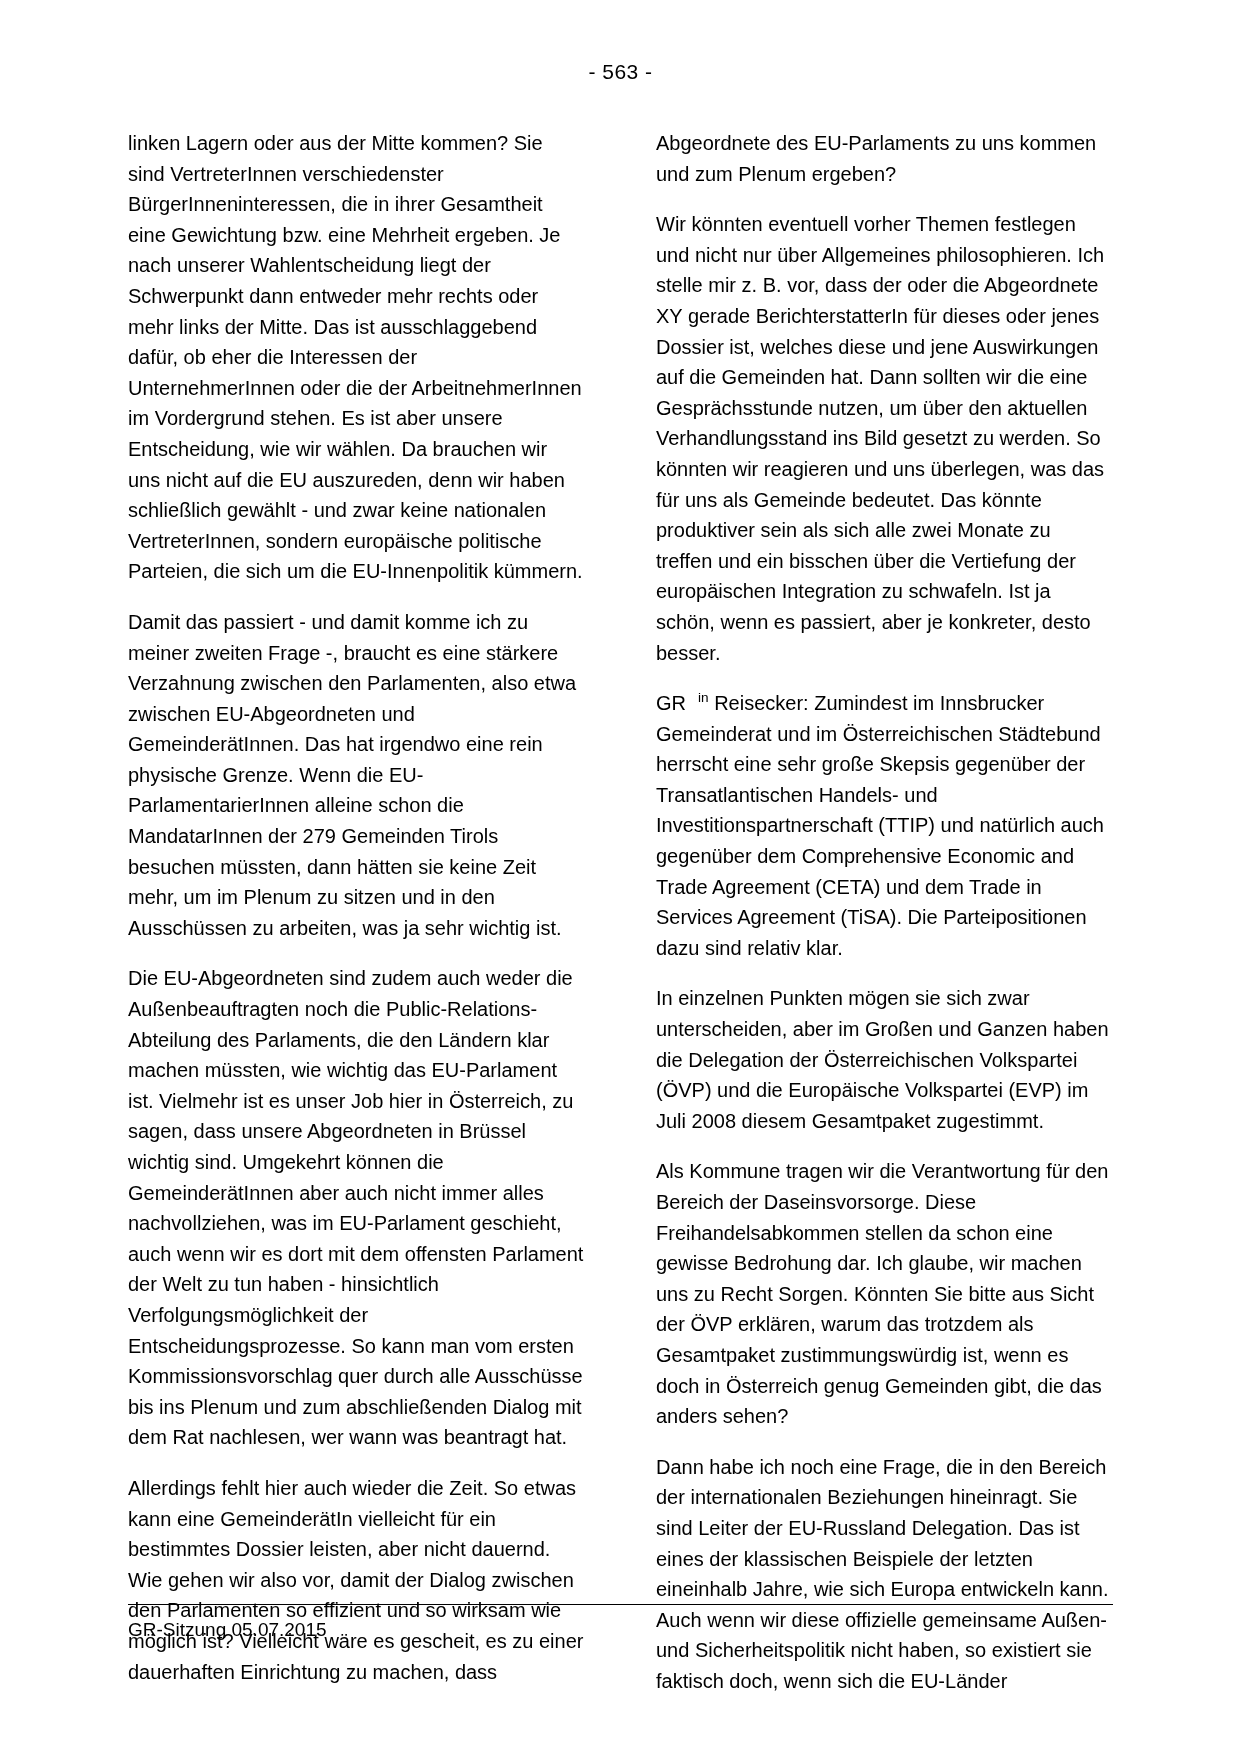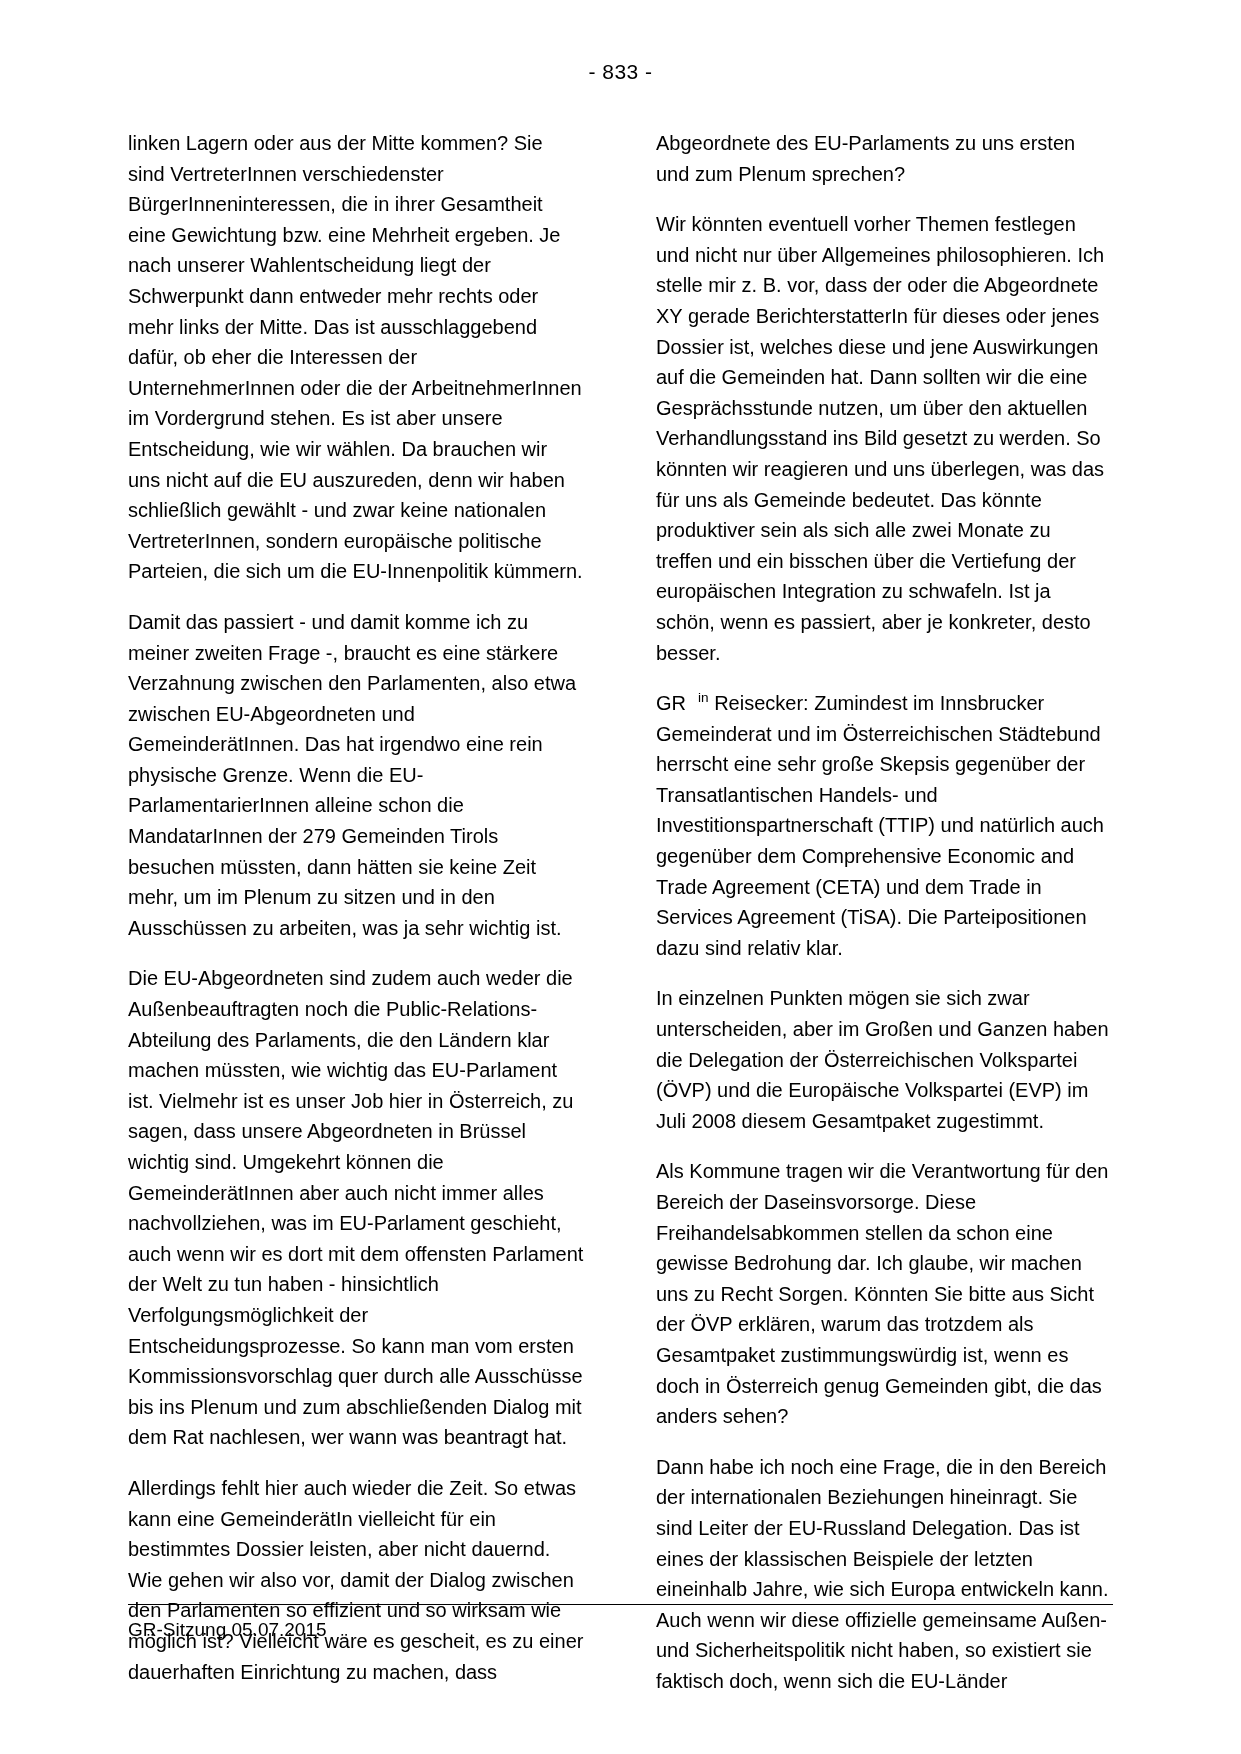--- a/index.html
+++ b/index.html
@@ -67,33 +67,33 @@
     top: 1617px;
     font-size: 19px;
     line-height: 26px;
   }
 </style>
 </head>
 <body>
 
 <div class="page">
 
-  <div class="page-number">- 833 -</div>
+  <div class="page-number">- 563 -</div>
 
   <div class="content">
 
     <div class="column">
       <p>linken Lagern oder aus der Mitte kommen? Sie sind VertreterInnen verschiedenster BürgerInneninteressen, die in ihrer Gesamtheit eine Gewichtung bzw. eine Mehrheit ergeben. Je nach unserer Wahlentscheidung liegt der Schwerpunkt dann entweder mehr rechts oder mehr links der Mitte. Das ist ausschlaggebend dafür, ob eher die Interessen der UnternehmerInnen oder die der ArbeitnehmerInnen im Vordergrund stehen. Es ist aber unsere Entscheidung, wie wir wählen. Da brauchen wir uns nicht auf die EU auszureden, denn wir haben schließlich gewählt - und zwar keine nationalen VertreterInnen, sondern europäische politische Parteien, die sich um die EU-Innenpolitik kümmern.</p>
       <p>Damit das passiert - und damit komme ich zu meiner zweiten Frage -, braucht es eine stärkere Verzahnung zwischen den Parlamenten, also etwa zwischen EU-Abgeordneten und GemeinderätInnen. Das hat irgendwo eine rein physische Grenze. Wenn die EU-ParlamentarierInnen alleine schon die MandatarInnen der 279 Gemeinden Tirols besuchen müssten, dann hätten sie keine Zeit mehr, um im Plenum zu sitzen und in den Ausschüssen zu arbeiten, was ja sehr wichtig ist.</p>
       <p>Die EU-Abgeordneten sind zudem auch weder die Außenbeauftragten noch die Public-Relations-Abteilung des Parlaments, die den Ländern klar machen müssten, wie wichtig das EU-Parlament ist. Vielmehr ist es unser Job hier in Österreich, zu sagen, dass unsere Abgeordneten in Brüssel wichtig sind. Umgekehrt können die GemeinderätInnen aber auch nicht immer alles nachvollziehen, was im EU-Parlament geschieht, auch wenn wir es dort mit dem offensten Parlament der Welt zu tun haben - hinsichtlich Verfolgungsmöglichkeit der Entscheidungsprozesse. So kann man vom ersten Kommissionsvorschlag quer durch alle Ausschüsse bis ins Plenum und zum abschließenden Dialog mit dem Rat nachlesen, wer wann was beantragt hat.</p>
       <p>Allerdings fehlt hier auch wieder die Zeit. So etwas kann eine GemeinderätIn vielleicht für ein bestimmtes Dossier leisten, aber nicht dauernd. Wie gehen wir also vor, damit der Dialog zwischen den Parlamenten so effizient und so wirksam wie möglich ist? Vielleicht wäre es gescheit, es zu einer dauerhaften Einrichtung zu machen, dass</p>
     </div>
 
     <div class="column">
-      <p>Abgeordnete des EU-Parlaments zu uns ersten und zum Plenum sprechen?</p>
+      <p>Abgeordnete des EU-Parlaments zu uns kommen und zum Plenum ergeben?</p>
       <p>Wir könnten eventuell vorher Themen festlegen und nicht nur über Allgemeines philosophieren. Ich stelle mir z. B. vor, dass der oder die Abgeordnete XY gerade BerichterstatterIn für dieses oder jenes Dossier ist, welches diese und jene Auswirkungen auf die Gemeinden hat. Dann sollten wir die eine Gesprächsstunde nutzen, um über den aktuellen Verhandlungsstand ins Bild gesetzt zu werden. So könnten wir reagieren und uns überlegen, was das für uns als Gemeinde bedeutet. Das könnte produktiver sein als sich alle zwei Monate zu treffen und ein bisschen über die Vertiefung der europäischen Integration zu schwafeln. Ist ja schön, wenn es passiert, aber je konkreter, desto besser.</p>
       <p><span>GR</span><sup>in</sup><span> Reisecker: Zumindest im Innsbrucker Gemeinderat und im Österreichischen Städtebund herrscht eine sehr große Skepsis gegenüber der Transatlantischen Handels- und Investitionspartnerschaft (TTIP) und natürlich auch gegenüber dem Comprehensive Economic and Trade Agreement (CETA) und dem Trade in Services Agreement (TiSA). Die Parteipositionen dazu sind relativ klar.</span></p>
       <p>In einzelnen Punkten mögen sie sich zwar unterscheiden, aber im Großen und Ganzen haben die Delegation der Österreichischen Volkspartei (ÖVP) und die Europäische Volkspartei (EVP) im Juli 2008 diesem Gesamtpaket zugestimmt.</p>
       <p>Als Kommune tragen wir die Verantwortung für den Bereich der Daseinsvorsorge. Diese Freihandelsabkommen stellen da schon eine gewisse Bedrohung dar. Ich glaube, wir machen uns zu Recht Sorgen. Könnten Sie bitte aus Sicht der ÖVP erklären, warum das trotzdem als Gesamtpaket zustimmungswürdig ist, wenn es doch in Österreich genug Gemeinden gibt, die das anders sehen?</p>
       <p>Dann habe ich noch eine Frage, die in den Bereich der internationalen Beziehungen hineinragt. Sie sind Leiter der EU-Russland Delegation. Das ist eines der klassischen Beispiele der letzten eineinhalb Jahre, wie sich Europa entwickeln kann. Auch wenn wir diese offizielle gemeinsame Außen- und Sicherheitspolitik nicht haben, so existiert sie faktisch doch, wenn sich die EU-Länder</p>
     </div>
 
   </div>
 
   <div class="footer-rule"></div>

